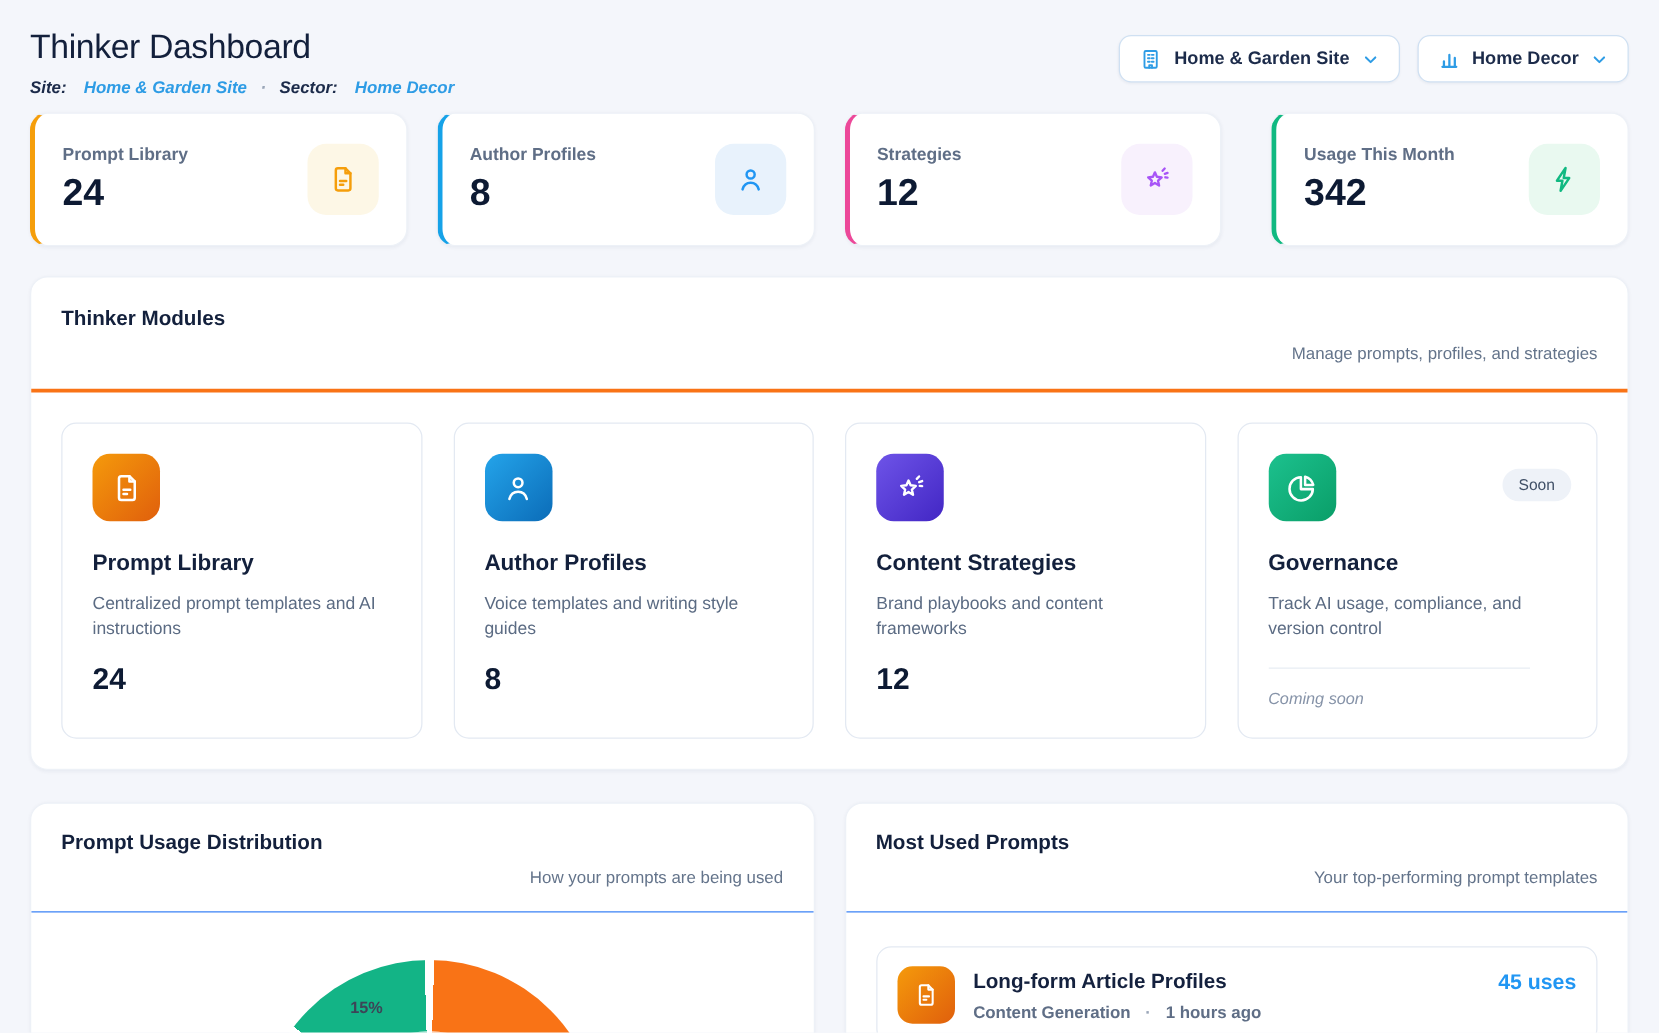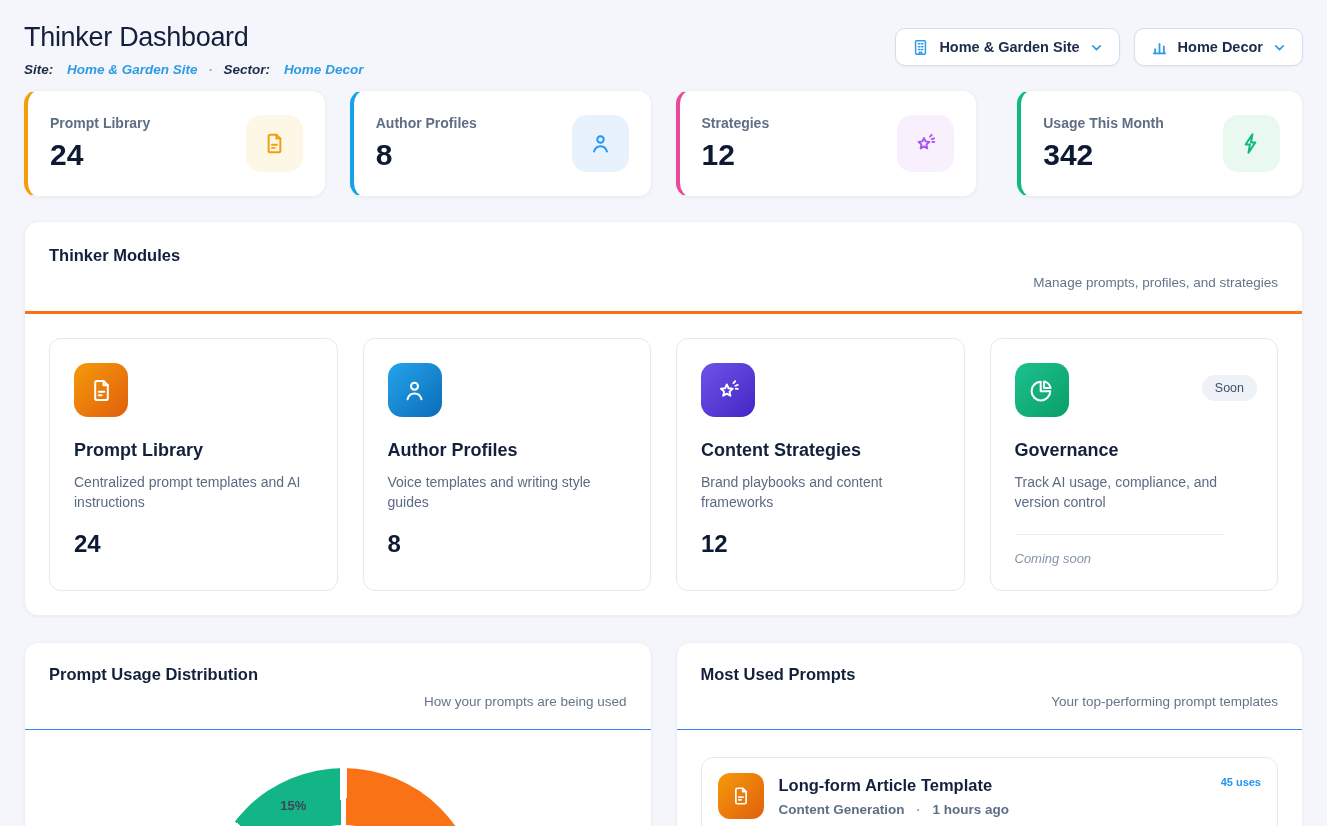--- a/index.html
+++ b/index.html
@@ -99,21 +99,21 @@
   .prompt-list { padding: 27px 24px; }
   .prompt-item {
     display: flex; align-items: center; gap: 15px;
     border: 1px solid #e3e9f2; border-radius: 12px; padding: 14px 16px;
     background: #fff; cursor: pointer; min-height: 78px;
   }
   .prompt-icon { width: 46px; height: 46px; border-radius: 12px; display: flex; align-items: center; justify-content: center; flex: 0 0 auto; }
   .prompt-title { font-size: 16.5px; font-weight: 800; color: #14213e; }
   .prompt-meta { font-size: 13.5px; color: #5f6e86; margin-top: 7px; font-weight: 600; }
   .prompt-meta .pm-dot { color: #9aa6b8; margin: 0 8px; }
-  .prompt-uses { margin-left: auto; align-self: flex-start; padding-top: 4px; font-size: 11px; font-weight: 800; color: #2196f3; }
+  .prompt-uses { margin-left: auto; align-self: flex-start; padding-top: 4px; font-size: 17px; font-weight: 800; color: #2196f3; }
 
   svg { display: block; }
 </style>
 </head>
 <body>
 
 <div class="page">
 
   <div class="topbar">
     <div>
@@ -296,21 +296,21 @@
       <div class="prompt-list">
         <div class="prompt-item">
           <div class="prompt-icon grad-orange">
             <svg width="22" height="22" viewBox="0 0 24 24" fill="none" stroke="#ffffff" stroke-width="1.8" stroke-linecap="round" stroke-linejoin="round">
               <path d="M13.8 3.5H8A1.6 1.6 0 0 0 6.4 5.1v13.8A1.6 1.6 0 0 0 8 20.5h8a1.6 1.6 0 0 0 1.6-1.6V7.3z"></path>
               <path d="M13.8 3.5v3.8h3.8"></path>
                 <path d="M9.6 13.2h4.8M9.6 16.2h2.5"></path>
             </svg>
           </div>
           <div>
-            <div class="prompt-title">Long-form Article Template</div>
+            <div class="prompt-title">Long-form Article Profiles</div>
             <div class="prompt-meta">
               <span>Content Generation</span>
               <span class="pm-dot">·</span>
               <span>1 hours ago</span>
             </div>
           </div>
           <div class="prompt-uses">45 uses</div>
         </div>
       </div>
     </div>

